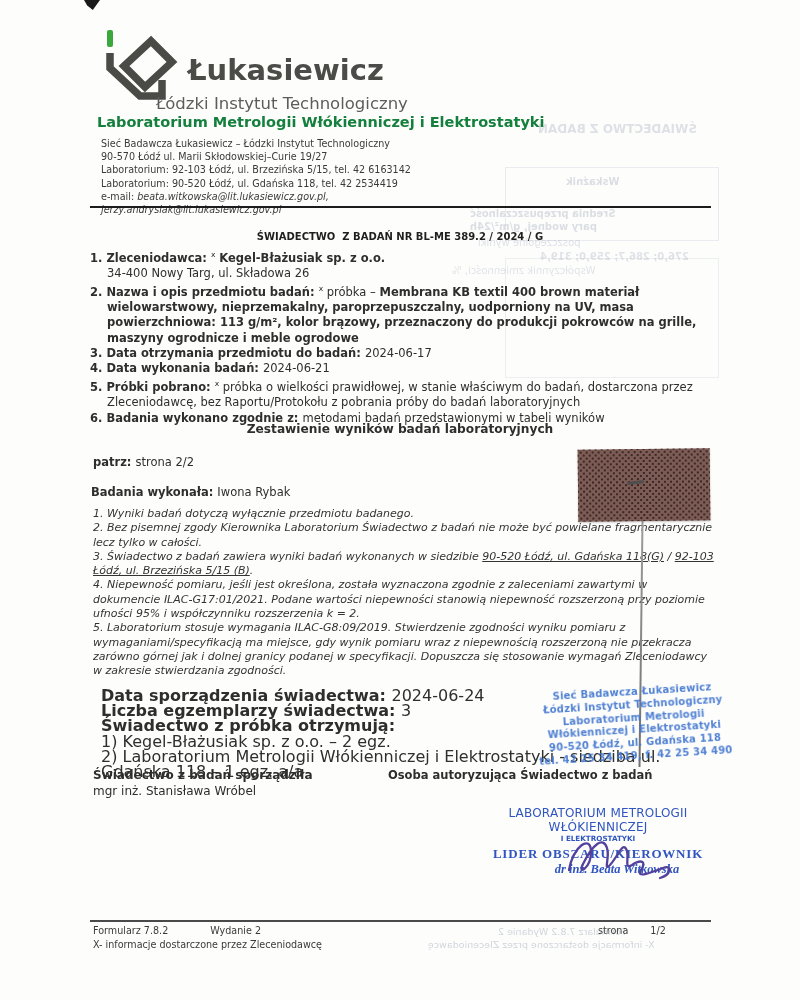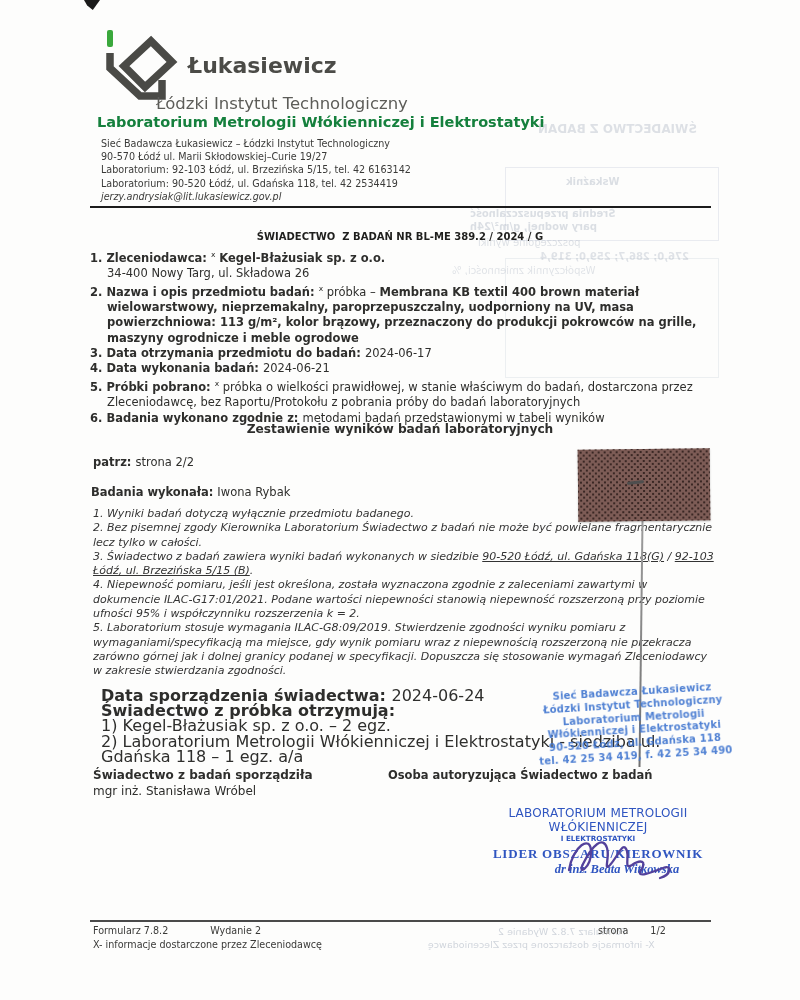--- a/index.html
+++ b/index.html
@@ -13,21 +13,21 @@
   sup.sx{font-size:7.5px;vertical-align:super;font-weight:normal;}
 
   
   #ghost-layer{position:absolute;inset:0;z-index:0;}
   .ghost{position:absolute;transform:scaleX(-1);white-space:nowrap;
          color:#8d99ac;filter:blur(.4px);}
   .gbox{position:absolute;border:1px solid #d8dde5;}
 
   
   #logo{left:94px;top:26px;z-index:2;}
-  #brand{left:188px;top:53px;font-size:22px;font-weight:bold;color:#4b4b47;z-index:2;}
+  #brand{left:188px;top:53px;font-size:29px;font-weight:bold;color:#4b4b47;z-index:2;}
   #institute{left:156px;top:94px;font-size:16.5px;color:#5c5c58;z-index:2;}
   #labname{left:97px;top:114px;font-size:14.5px;font-weight:bold;z-index:2;}
   #address{left:101px;top:137px;font-size:9.6px;line-height:13.2px;color:#3a3a38;z-index:2;}
   .email{font-style:italic;}
   #rule1{left:90px;top:206px;width:621px;height:2px;background:#1c1c1c;z-index:2;}
 
   
   #title{left:90px;top:231px;width:620px;text-align:center;
          font-size:10px;font-weight:bold;color:#1f1f1d;z-index:2;}
   #list{left:90px;top:247px;width:626px;font-size:11.5px;line-height:15.2px;z-index:2;}
@@ -120,20 +120,21 @@
 </div>
 <div id="brand" class="abs">Łukasiewicz</div>
 <div id="institute" class="abs">Łódzki Instytut Technologiczny</div>
 <div id="labname" class="abs" style="color:#15803d;">Laboratorium Metrologii Włókienniczej i Elektrostatyki</div>
 
 <div id="address" class="abs">
   <div>Sieć Badawcza Łukasiewicz – Łódzki Instytut Technologiczny</div>
   <div>90-570 Łódź ul. Marii Skłodowskiej–Curie 19/27</div>
   <div>Laboratorium: 92-103 Łódź, ul. Brzezińska 5/15, tel. 42 6163142</div>
   <div>Laboratorium: 90-520 Łódź, ul. Gdańska 118, tel. 42 2534419</div>
+  <div><span>e-mail: </span><span class="email">beata.witkowska@lit.lukasiewicz.gov.pl,</span></div>
   <div class="email">jerzy.andrysiak@lit.lukasiewicz.gov.pl</div>
 </div>
 
 <div id="rule1" class="abs"></div>
 
 <div id="title" class="abs">ŚWIADECTWO&nbsp; Z BADAŃ NR BL-ME 389.2 / 2024 / G</div>
 
 <div id="list" class="abs">
   <p class="li"><span class="b">1. </span><span class="b">Zleceniodawca: </span><sup class="sx">x</sup><span class="b"> Kegel-Błażusiak sp. z o.o.</span><br>
     <span>34-400 Nowy Targ, ul. Składowa 26</span></p>
@@ -151,20 +152,21 @@
 <div id="notes" class="abs">
   <p class="note">1.  Wyniki badań dotyczą wyłącznie przedmiotu badanego.</p>
   <p class="note">2.  Bez pisemnej zgody Kierownika Laboratorium  Świadectwo z badań  nie może być powielane fragmentarycznie lecz tylko w całości.</p>
   <p class="note"><span>3.  Świadectwo z badań zawiera wyniki badań wykonanych w siedzibie  </span><span class="u">90-520 Łódź, ul. Gdańska 118(G)</span><span> / </span><span class="u">92-103 Łódź, ul. Brzezińska 5/15 (B)</span><span>.</span></p>
   <p class="note">4.  Niepewność pomiaru, jeśli jest określona, została wyznaczona zgodnie z zaleceniami zawartymi w dokumencie ILAC-G17:01/2021. Podane wartości niepewności stanowią niepewność rozszerzoną przy poziomie ufności 95% i współczynniku rozszerzenia k = 2.</p>
   <p class="note">5.  Laboratorium stosuje wymagania ILAC-G8:09/2019. Stwierdzenie zgodności wyniku pomiaru z wymaganiami/specyfikacją ma miejsce, gdy wynik pomiaru wraz z niepewnością rozszerzoną nie przekracza zarówno górnej jak i dolnej granicy podanej w specyfikacji. Dopuszcza się stosowanie wymagań Zleceniodawcy w zakresie stwierdzania zgodności.</p>
 </div>
 
 <div id="issue" class="abs">
   <div><span class="b">Data sporządzenia świadectwa: </span><span>2024-06-24</span></div>
+  <div><span class="b">Liczba egzemplarzy świadectwa: </span><span>3</span></div>
   <div class="b">Świadectwo z próbka otrzymują:</div>
   <div>1) Kegel-Błażusiak sp. z o.o. – 2 egz.</div>
   <div>2) Laboratorium Metrologii Włókienniczej i Elektrostatyki - siedziba ul. Gdańska 118 – 1 egz. a/a</div>
 </div>
 
 <div id="sig-left" class="abs">
   <div class="b">Świadectwo z badań sporządziła</div>
   <div>mgr inż. Stanisława Wróbel</div>
 </div>
 <div id="sig-right" class="abs">Osoba autoryzująca Świadectwo z badań</div>

